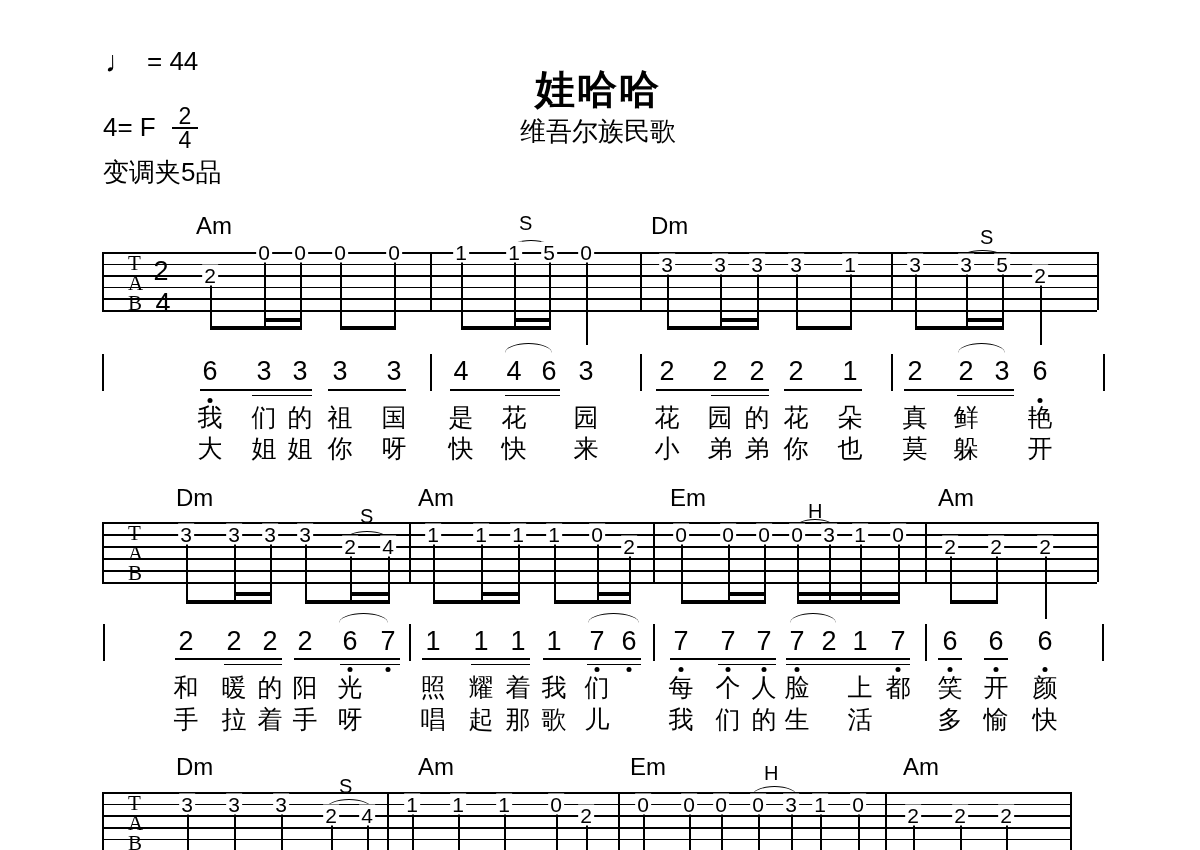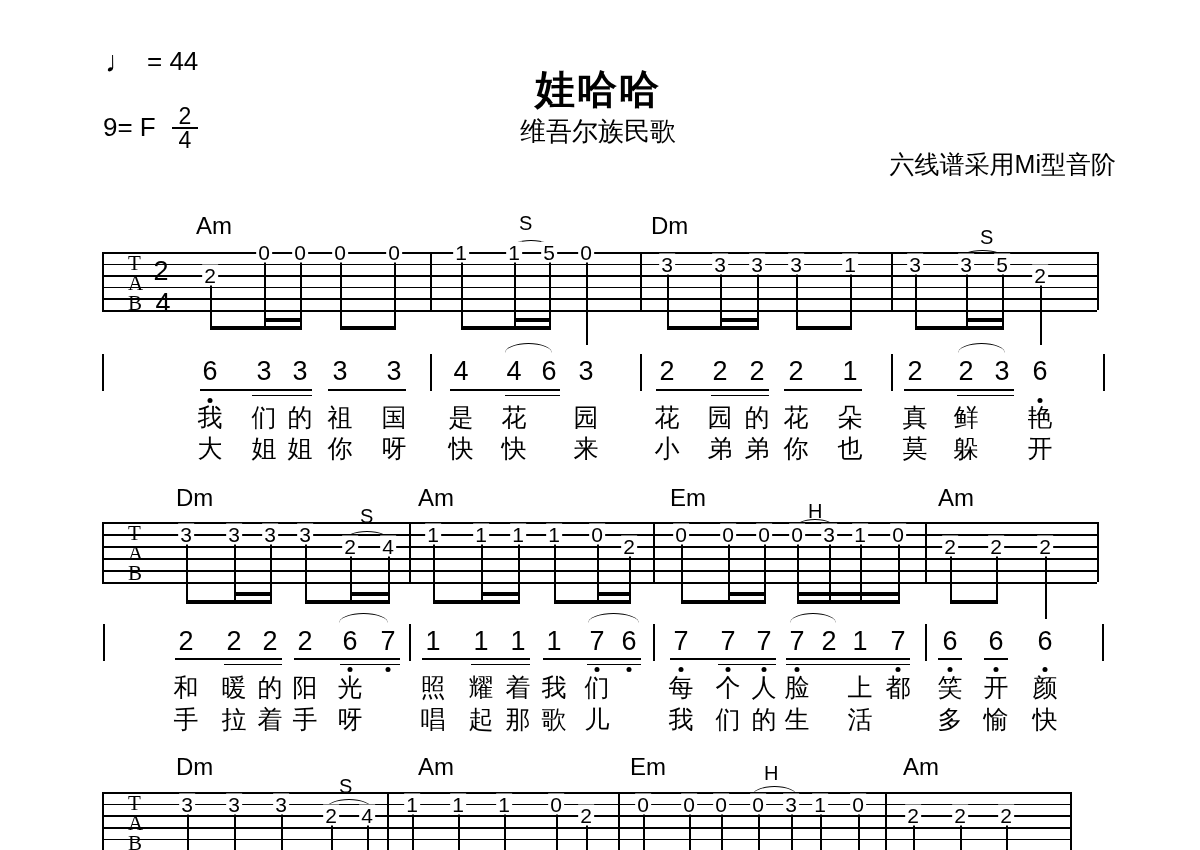--- a/index.html
+++ b/index.html
@@ -33,26 +33,26 @@
 </head>
 <body>
 
 <div id="page">
   <div id="tempo">
     <span class="note">♩</span>
     <span>= 44</span>
   </div>
   <div id="subtitle">维吾尔族民歌</div>
   <div id="title">娃哈哈</div>
-  <div id="rightnote">六线谱采用Mi型音阶</div>
-  <div id="keysig">9= F</div>
+  <div id="keysig">4= F</div>
   <div class="frac">
     <div class="top">2</div>
     <div>4</div>
   </div>
+  <div id="capo">变调夹5品</div>
   <div id="score">
       <div class="abs hline" style="left: 102px; top: 252px; width: 995px;"></div>
       <div class="abs hline" style="left: 102px; top: 263.6px; width: 995px;"></div>
       <div class="abs hline" style="left: 102px; top: 275.2px; width: 995px;"></div>
       <div class="abs hline" style="left: 102px; top: 286.8px; width: 995px;"></div>
       <div class="abs hline" style="left: 102px; top: 298.4px; width: 995px;"></div>
       <div class="abs hline" style="left: 102px; top: 310px; width: 995px;"></div>
       <div class="abs vline" style="left: 102px; top: 252px; height: 58px;"></div>
       <div class="abs vline" style="left: 430px; top: 252px; height: 58px;"></div>
       <div class="abs vline" style="left: 640px; top: 252px; height: 58px;"></div>

